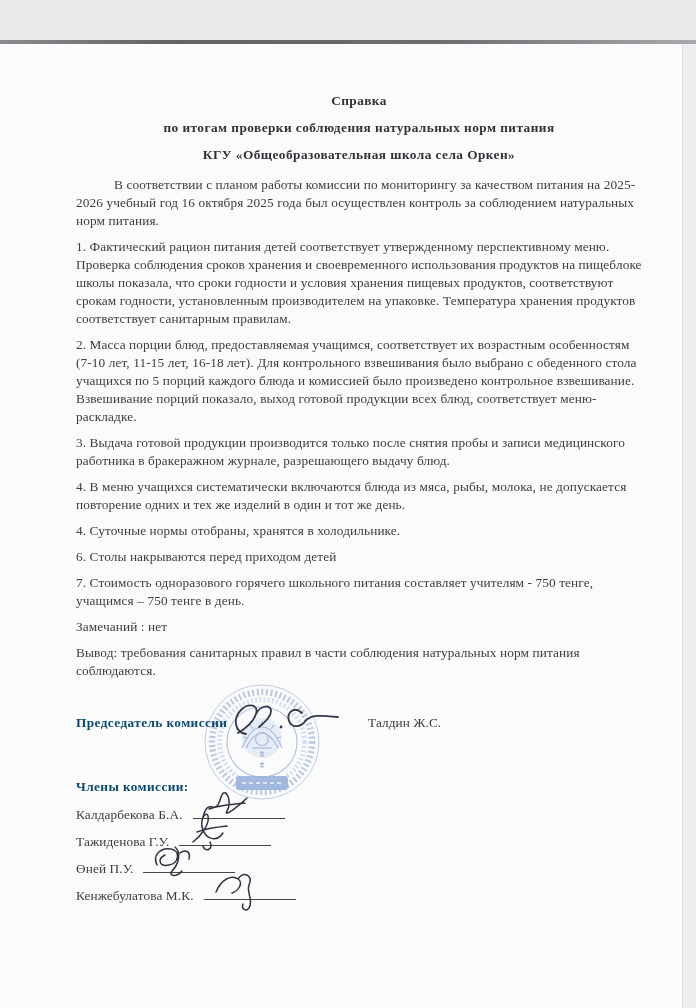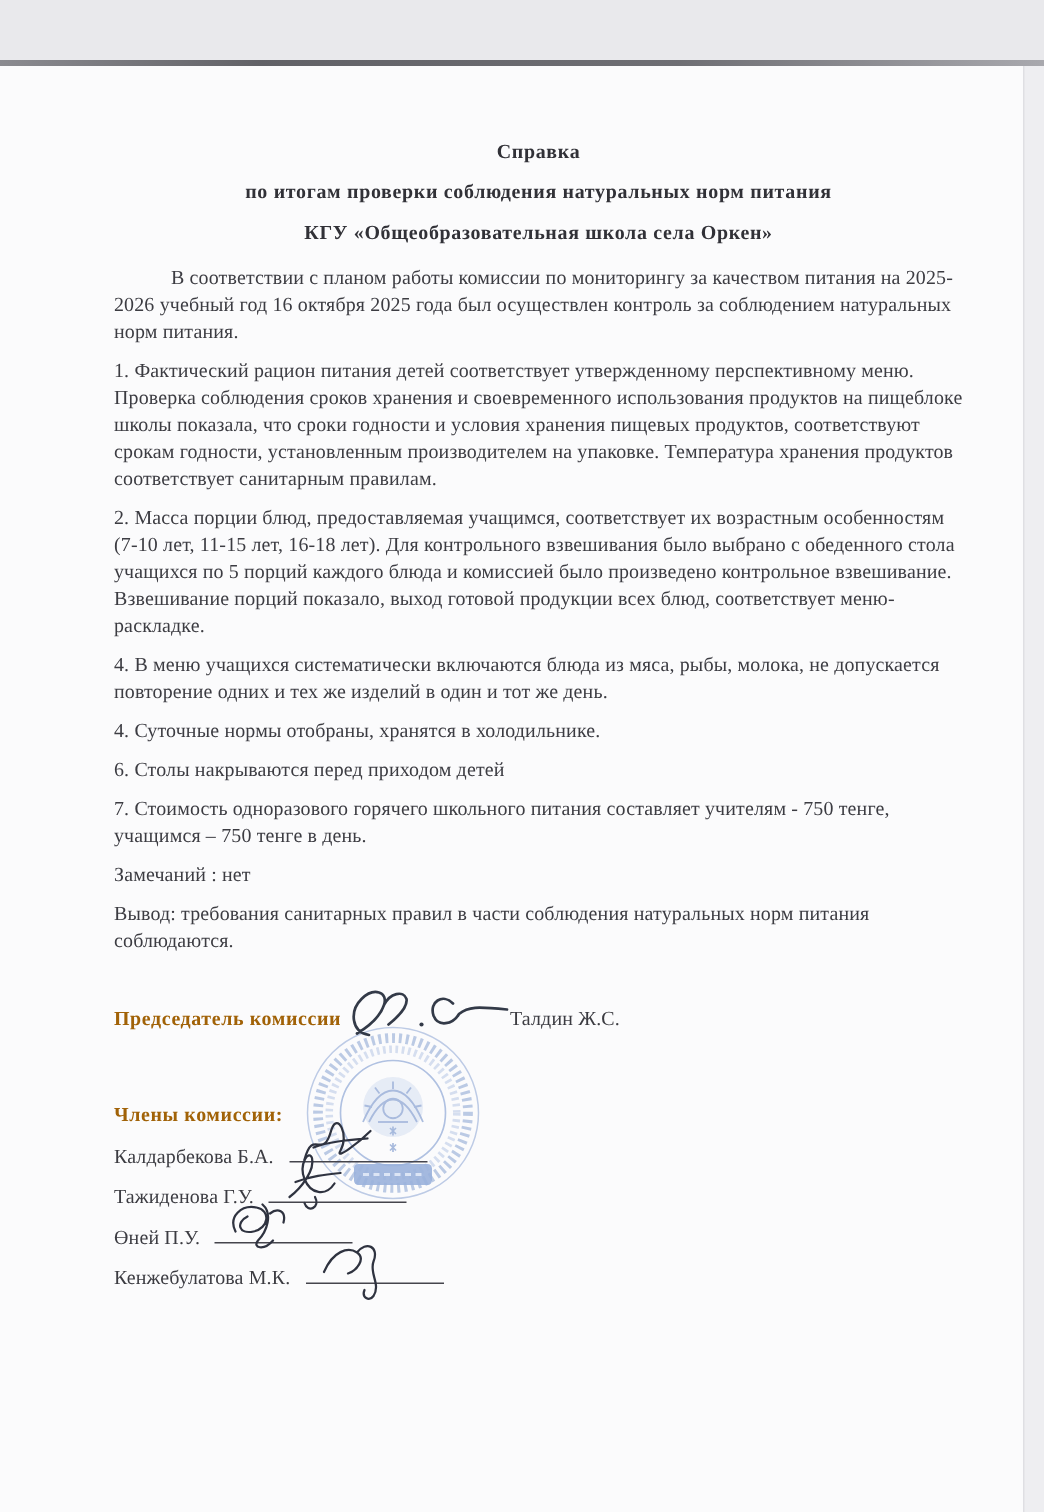--- a/index.html
+++ b/index.html
@@ -26,24 +26,24 @@
     font-size:13.3px;line-height:18px;letter-spacing:.1px;
   }
   .c{text-align:center;font-weight:bold;color:#313137;letter-spacing:.45px;}
   .title{margin:0 0 9px 0;}
   .subtitle{margin:0 0 9px 0;}
   .org{margin:0 0 12px 0;}
   p{margin:0 0 8px 0;}
   .intro{text-indent:38px;}
   .remarks{margin-top:2px;}
   .conclusion{margin-bottom:0;}
-  .b{font-weight:bold;color:#a16207;letter-spacing:.4px;}
+  .b{font-weight:bold;color:#0c4a6e;letter-spacing:.4px;}
   .chairman-row{position:relative;margin-top:34px;height:18px;}
   .chair-sig{position:absolute;left:150px;top:-18px;overflow:visible;}
-  .chair-name{position:absolute;left:264px;top:0;}
+  .chair-name{position:absolute;left:292px;top:0;}
   .members-label{margin-top:46px;}
   .member-row{position:relative;margin-top:9px;height:18px;display:flex;align-items:baseline;}
   .sig-line{
     position:relative;display:inline-block;width:92px;height:13px;
     margin-left:10px;border-bottom:1.3px solid #45454c;
   }
   .m-sig{position:absolute;left:4px;bottom:-7px;overflow:visible;}
   .stamp{position:absolute;left:196px;top:636px;opacity:.85;pointer-events:none;}
   .ink{fill:none;stroke:#333a48;stroke-width:1.8;stroke-linecap:round;}
   .ink-thin{fill:none;stroke:#2f3340;stroke-width:1.5;stroke-linecap:round;}
@@ -78,20 +78,21 @@
 
   <div class="content">
     <div class="c title">Справка</div>
     <div class="c subtitle">по итогам проверки соблюдения натуральных норм питания</div>
     <div class="c org">КГУ «Общеобразовательная школа села Оркен»</div>
 
     <p class="intro">В соответствии с планом работы комиссии по мониторингу за качеством питания на 2025-2026 учебный год 16 октября 2025 года был осуществлен контроль за соблюдением натуральных норм питания.</p>
 
     <p>1. Фактический рацион питания детей соответствует утвержденному перспективному меню. Проверка соблюдения сроков хранения и своевременного использования продуктов на пищеблоке школы показала, что сроки годности и условия хранения пищевых продуктов, соответствуют срокам годности, установленным производителем на упаковке. Температура хранения продуктов соответствует санитарным правилам.</p>
     <p>2. Масса порции блюд, предоставляемая учащимся, соответствует их возрастным особенностям (7-10 лет, 11-15 лет, 16-18 лет). Для контрольного взвешивания было выбрано с обеденного стола учащихся по 5 порций каждого блюда и комиссией было произведено контрольное взвешивание. Взвешивание порций показало, выход готовой продукции всех блюд, соответствует меню-раскладке.</p>
+    <p>3. Выдача готовой продукции производится только после снятия пробы и записи медицинского работника в бракеражном журнале, разрешающего выдачу блюд.</p>
     <p>4. В меню учащихся систематически включаются блюда из мяса, рыбы, молока, не допускается повторение одних и тех же изделий в один и тот же день.</p>
     <p>4. Суточные нормы отобраны, хранятся в холодильнике.</p>
     <p>6. Столы накрываются перед приходом детей</p>
     <p>7. Стоимость одноразового горячего школьного питания составляет учителям - 750 тенге, учащимся – 750 тенге в день.</p>
 
     <p class="remarks">Замечаний : нет</p>
     <p class="conclusion">Вывод: требования санитарных правил в части соблюдения натуральных норм питания соблюдаются.</p>
 
     <div class="chairman-row">
       <span class="b">Председатель комиссии</span>

